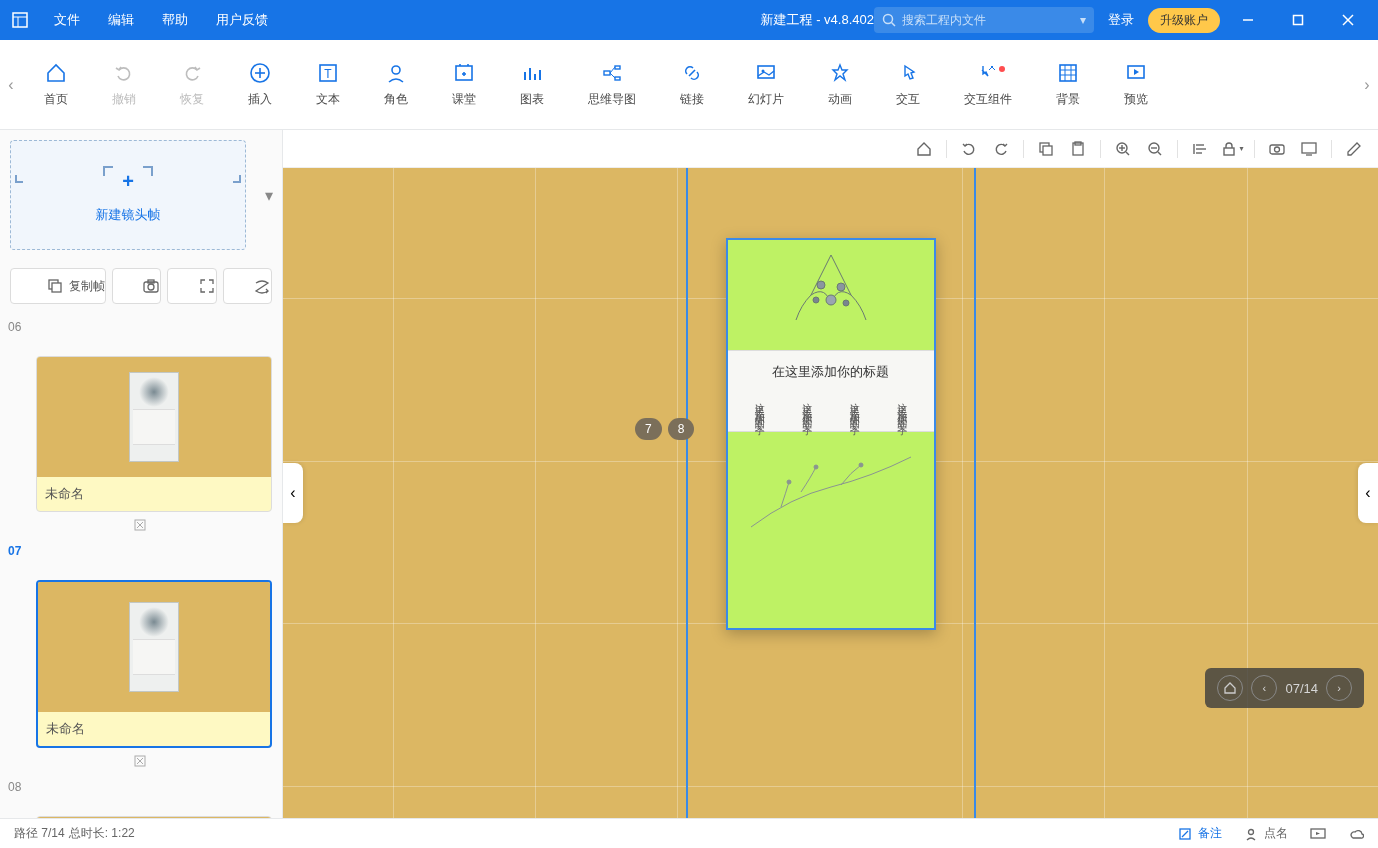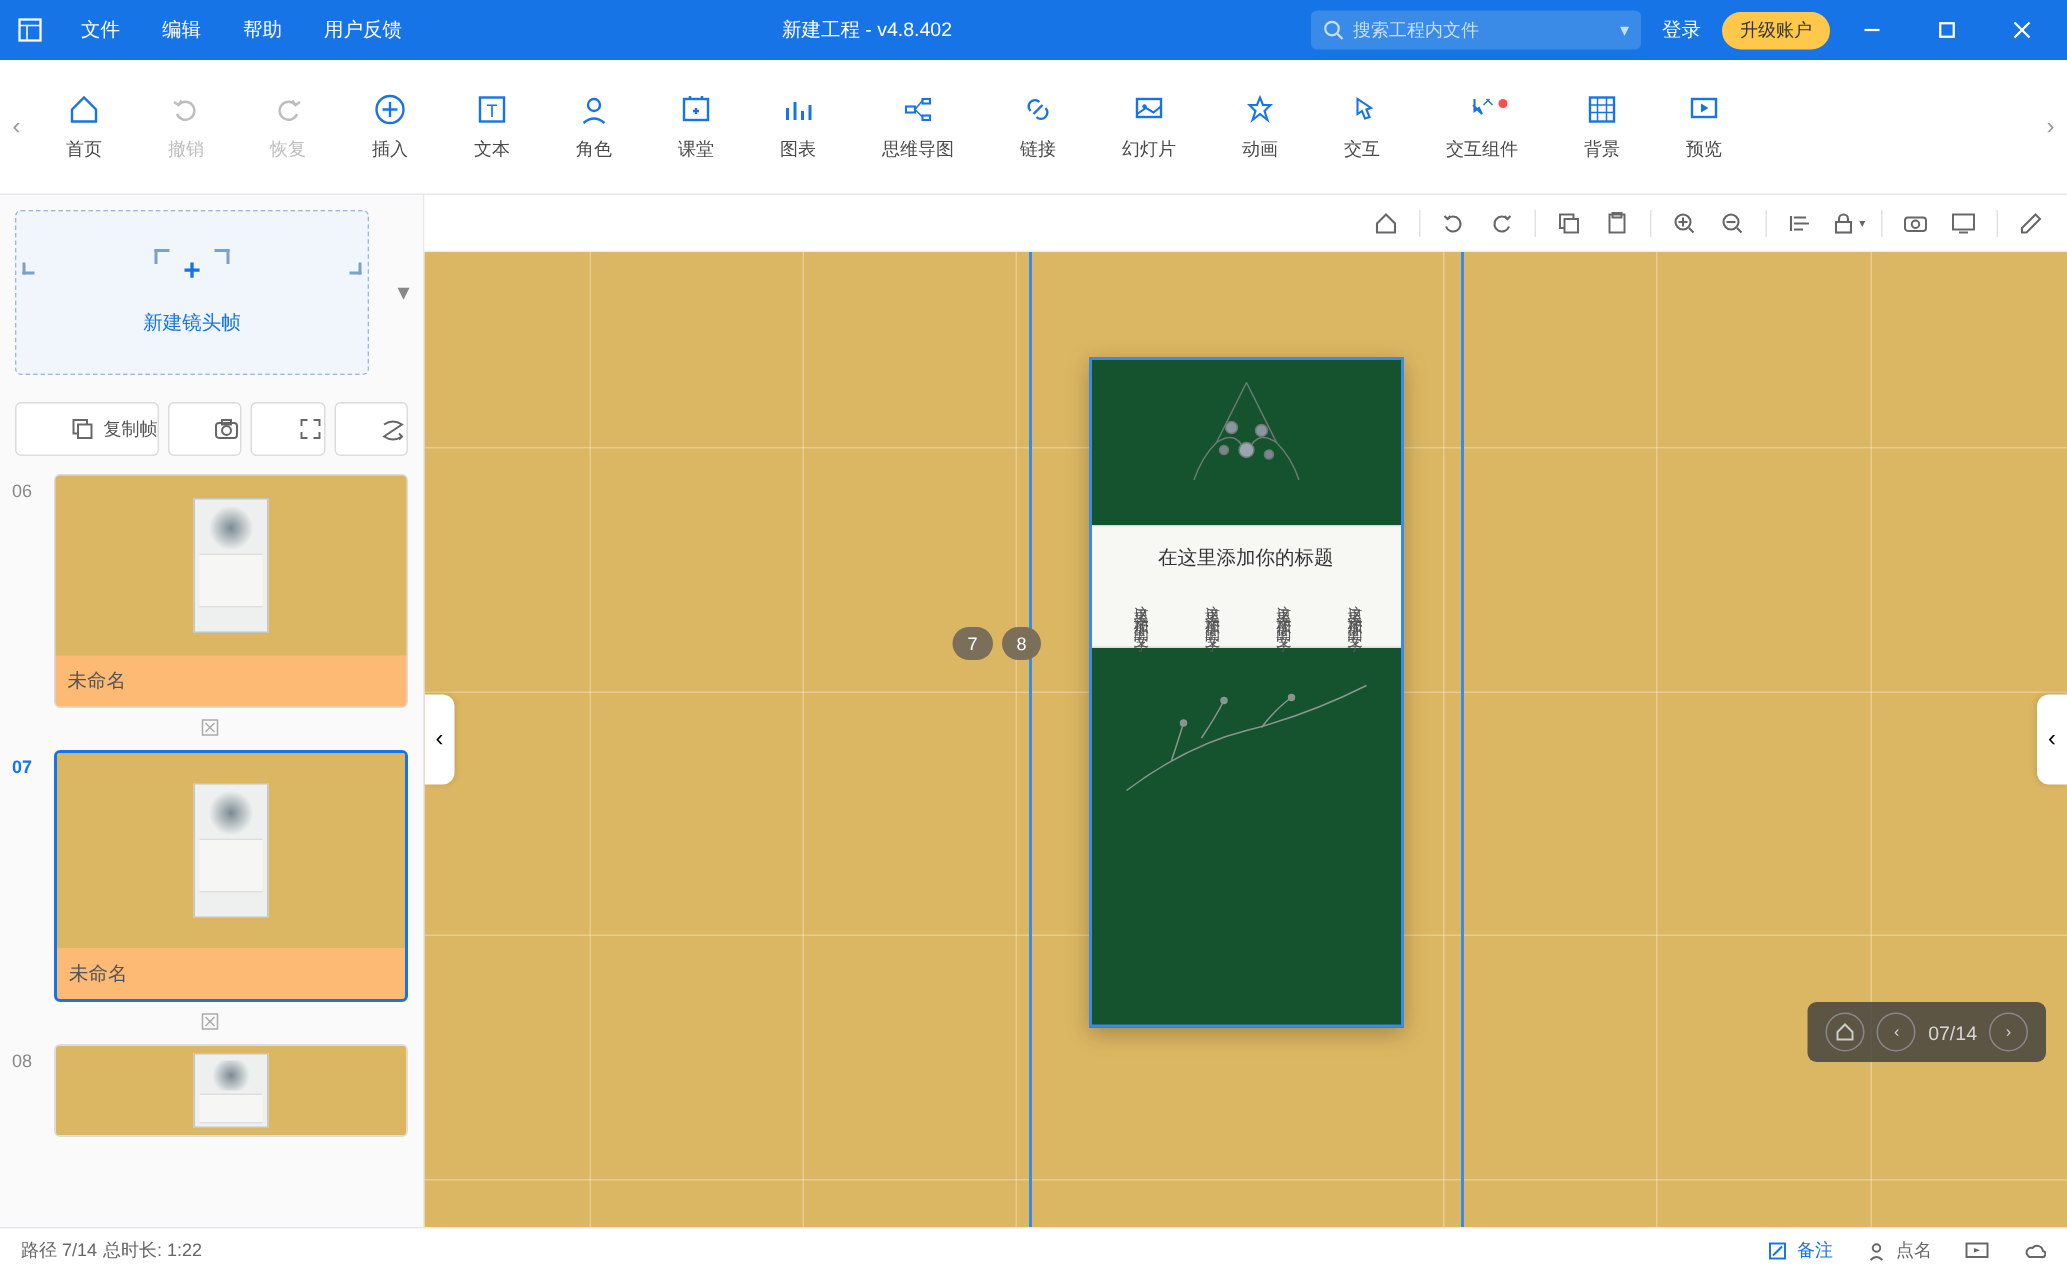--- a/index.html
+++ b/index.html
@@ -3,21 +3,21 @@
 <meta charset="utf-8">
 <style>
 * { margin: 0; padding: 0; box-sizing: border-box; font-family: "Microsoft YaHei", Arial, sans-serif; }
 body { width: 1378px; height: 848px; overflow: hidden; background: #fff; display: flex; flex-direction: column; }
 
 
 .titlebar { height: 40px; background: #1774e6; color: #fff; display: flex; align-items: center; font-size: 13px; }
 .titlebar .logo { width: 40px; display: flex; align-items: center; justify-content: center; }
 .titlebar .menu { display: flex; gap: 0; }
 .titlebar .menu span { padding: 0 14px; cursor: pointer; }
-.titlebar .center { flex: 1; text-align: center; }
+.titlebar .center { flex: 1; text-align: right; }
 .titlebar .search { width: 220px; height: 26px; background: #3a8ae8; border-radius: 4px; display: flex; align-items: center; padding: 0 8px; color: #c7dff9; font-size: 12px; margin-right: 14px; }
 .titlebar .search svg { margin-right: 6px; }
 .titlebar .search .chev { margin-left: auto; }
 .titlebar .right { display: flex; align-items: center; gap: 6px; padding-right: 8px; }
 .titlebar .upgrade { background: #ffc84a; color: #333; border-radius: 14px; padding: 4px 12px; font-size: 12px; cursor: pointer; }
 .titlebar .winbtn { width: 44px; height: 40px; display: flex; align-items: center; justify-content: center; cursor: pointer; }
 
 
 .toolbar { height: 90px; border-bottom: 1px solid #e6e8ea; display: flex; align-items: center; background: #fff; position: relative; }
 .toolbar .scroll-btn { width: 22px; height: 90px; display: flex; align-items: center; justify-content: center; color: #999; cursor: pointer; }
@@ -44,21 +44,21 @@
 
 .frame-tools { display: flex; gap: 6px; padding: 8px 10px; }
 .ft-btn { border: 1px solid #dcdcdc; border-radius: 4px; height: 36px; display: flex; align-items: center; justify-content: flex-end; background: #fff; cursor: pointer; font-size: 12px; color: #555; }
 .ft-btn.copy { flex: 0 0 96px; gap: 6px; }
 .ft-btn.icon { flex: 1; }
 
 .thumbs { flex: 1; overflow-y: auto; padding: 4px 10px 10px 8px; }
 .thumb-row { display: flex; align-items: flex-start; gap: 6px; margin-bottom: 6px; }
 .thumb-num { width: 22px; font-size: 12px; color: #888; padding-top: 4px; }
 .thumb-num.active { color: #1774e6; font-weight: 600; }
-.thumb-card { flex: 1; border: 1px solid #dcdcdc; border-radius: 4px; background: #fdba74; overflow: hidden; }
+.thumb-card { flex: 1; border: 1px solid #dcdcdc; border-radius: 4px; background: #fef9c3; overflow: hidden; margin-top: 40px; }
 .thumb-card.active { border: 2px solid #1774e6; }
 .thumb-preview { height: 120px; background: #dcb763; display: flex; align-items: center; justify-content: center; }
 .thumb-card.active .thumb-preview { height: 130px; }
 .thumb-inner { width: 50px; height: 90px; background: #eef0ef; border: 1px solid #c2c7c4; display: flex; flex-direction: column; align-items: center; }
 .thumb-inner .flower { width: 30px; height: 30px; background: radial-gradient(circle at 50% 50%, #7a8a92 0%, transparent 70%); margin-top: 4px; }
 .thumb-inner .textband { width: 42px; height: 36px; background: #f6f6f4; margin-top: 2px; border-top: 1px solid #ddd; border-bottom: 1px solid #ddd; }
 .thumb-label { padding: 8px; font-size: 13px; color: #555; }
 .timer-icon { display: flex; justify-content: center; margin: 4px 0 8px; color: #aaa; }
 
 .thumbs::-webkit-scrollbar { width: 6px; }
@@ -67,21 +67,21 @@
 
 .canvas-wrap { flex: 1; display: flex; flex-direction: column; position: relative; background: #fff; }
 .canvas-tools { height: 38px; border-bottom: 1px solid #eee; display: flex; align-items: center; justify-content: flex-end; padding: 0 10px; gap: 4px; }
 .ct-btn { width: 28px; height: 28px; display: flex; align-items: center; justify-content: center; color: #666; cursor: pointer; border-radius: 3px; }
 .ct-sep { width: 1px; height: 18px; background: #e2e2e2; margin: 0 4px; }
 
 .canvas { flex: 1; position: relative; overflow: hidden; background: #dcb763; }
 .grid-v { position: absolute; top: 0; bottom: 0; width: 1px; background: rgba(255,255,255,0.3); }
 .grid-h { position: absolute; left: 0; right: 0; height: 1px; background: rgba(255,255,255,0.3); }
 .slide-area { position: absolute; top: 0; bottom: 0; left: 50%; transform: translateX(-50%); width: 290px; border-left: 2px solid #3a8ae8; border-right: 2px solid #3a8ae8; }
-.slide-card { position: absolute; left: 50%; top: 70px; transform: translateX(-50%); width: 210px; height: 447px; background: #14532d; border: 2px solid #3a8ae8; box-shadow: 0 4px 14px rgba(0,0,0,0.25); }
+.slide-card { position: absolute; left: 50%; top: 70px; transform: translateX(-50%); width: 210px; height: 392px; background: #bef264; border: 2px solid #3a8ae8; box-shadow: 0 4px 14px rgba(0,0,0,0.25); }
 .slide-flower { height: 110px; display: flex; align-items: center; justify-content: center; }
 .slide-flower svg { width: 140px; height: 100px; }
 .slide-band { background: #f7f7f4; border-top: 1px solid #ddd; border-bottom: 1px solid #ddd; padding: 12px 8px; }
 .slide-title { text-align: center; font-size: 13px; color: #333; margin-bottom: 14px; }
 .slide-cols { display: flex; justify-content: space-around; }
 .slide-col { writing-mode: vertical-rl; font-size: 10px; color: #555; letter-spacing: 3px; }
 .slide-branch { height: 110px; display: flex; align-items: center; justify-content: center; }
 .page-badges { position: absolute; left: 352px; top: 250px; display: flex; gap: 6px; }
 .badge { background: #7b6f5a; color: #fff; border-radius: 12px; padding: 4px 10px; font-size: 12px; }
 

